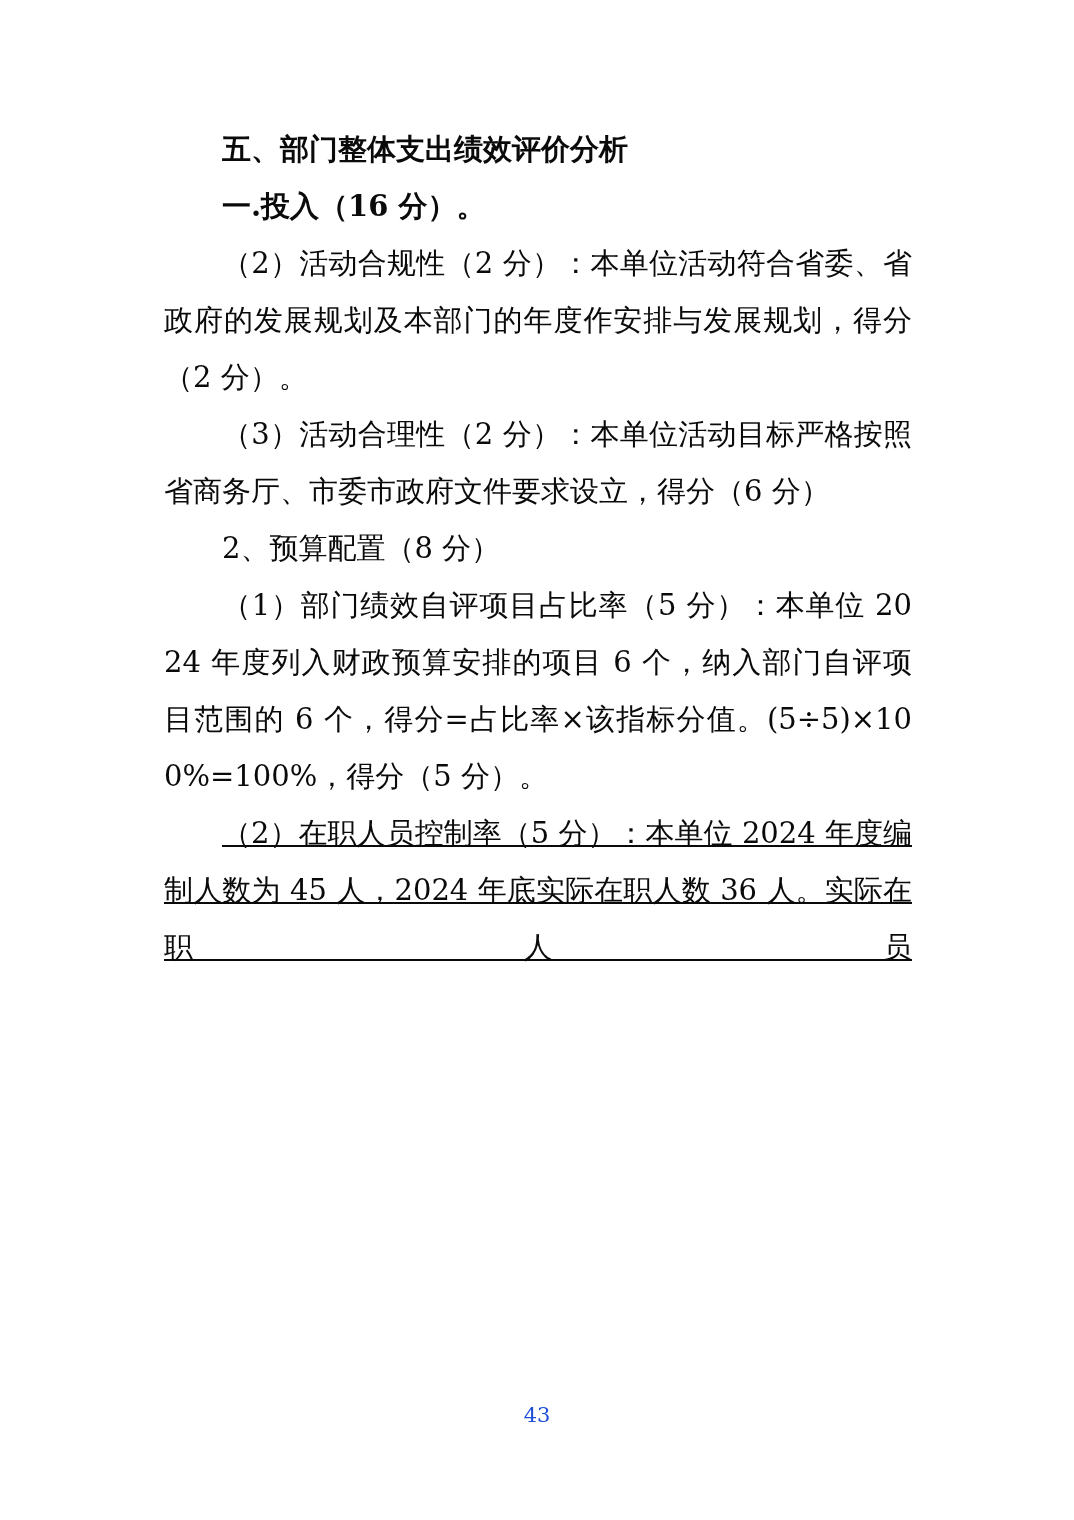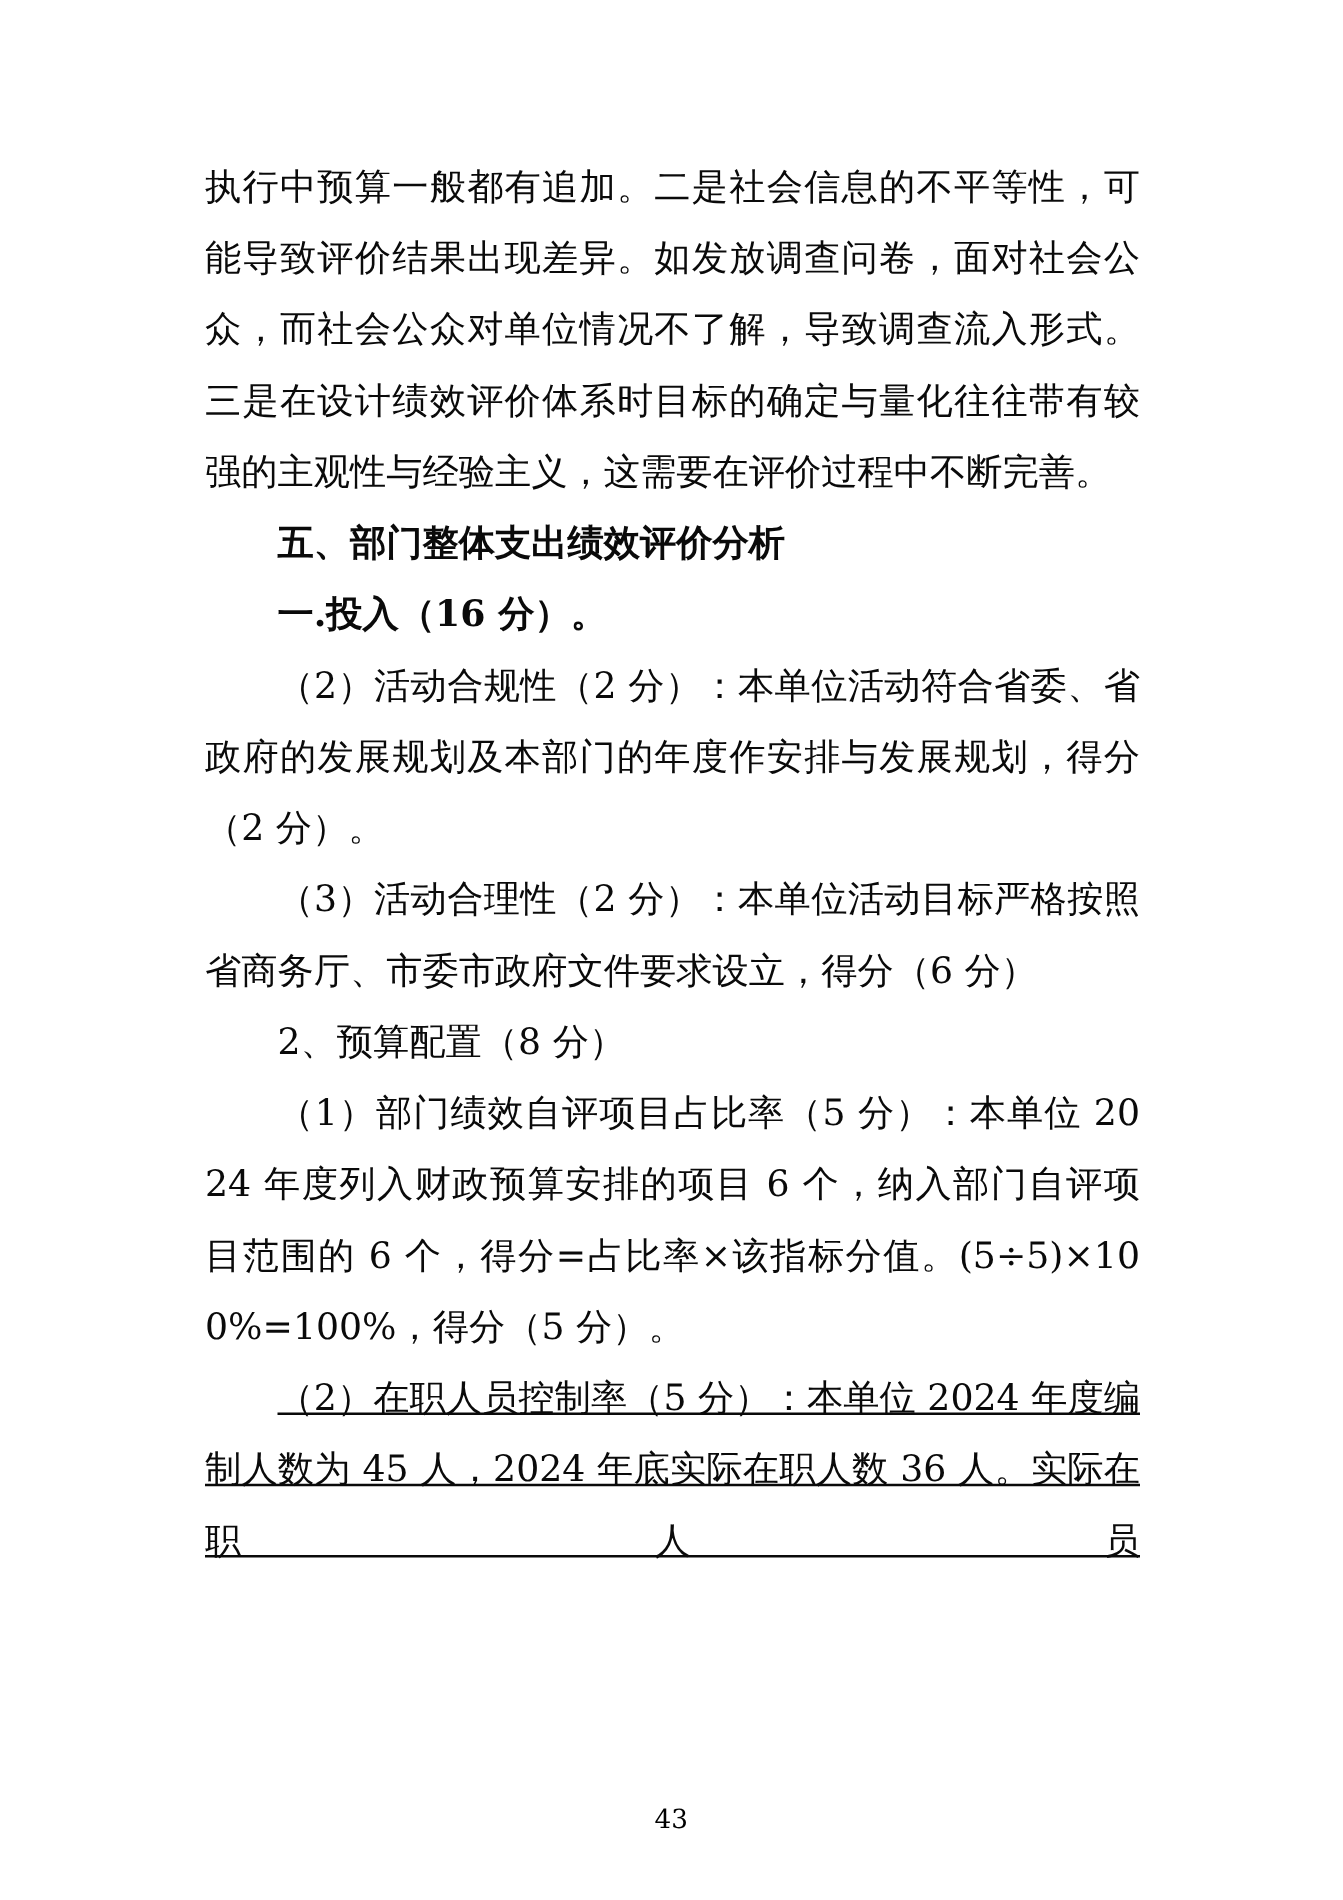--- a/index.html
+++ b/index.html
@@ -42,30 +42,28 @@
     text-decoration: underline;
   }
   .page-number {
     position: absolute;
     top: 1400px;
     left: 0;
     width: 100%;
     text-align: center;
     font-size: 21px;
     line-height: 30px;
-    color: #000000;
-    margin-top: 40px;
+    color: #1d4ed8;
   }
 </style>
 </head>
 <body>
 
 <div class="page">
   <div class="content">
-      <p class="para">执行中预算一般都有追加。二是社会信息的不平等性，可能导致评价结果出现差异。如发放调查问卷，面对社会公众，而社会公众对单位情况不了解，导致调查流入形式。三是在设计绩效评价体系时目标的确定与量化往往带有较强的主观性与经验主义，这需要在评价过程中不断完善。</p>
       <p class="para bold indent">五、部门整体支出绩效评价分析</p>
       <p class="para bold indent">一.投入（16 分）。</p>
       <p class="para indent">（2）活动合规性（2 分）：本单位活动符合省委、省政府的发展规划及本部门的年度作安排与发展规划，得分（2 分）。</p>
       <p class="para indent">（3）活动合理性（2 分）：本单位活动目标严格按照省商务厅、市委市政府文件要求设立，得分（6 分）</p>
       <p class="para indent">2、预算配置（8 分）</p>
       <p class="para indent">（1）部门绩效自评项目占比率（5 分）：本单位 2024 年度列入财政预算安排的项目 6 个，纳入部门自评项目范围的 6 个，得分=占比率×该指标分值。(5÷5)×100%=100%，得分（5 分）。</p>
       <p class="para indent fill-last">（2）在职人员控制率（5 分）：本单位 2024 年度编制人数为 45 人，2024 年底实际在职人数 36 人。实际在职人员</p>
     </div>
   <div class="page-number">43</div>
 </div>

